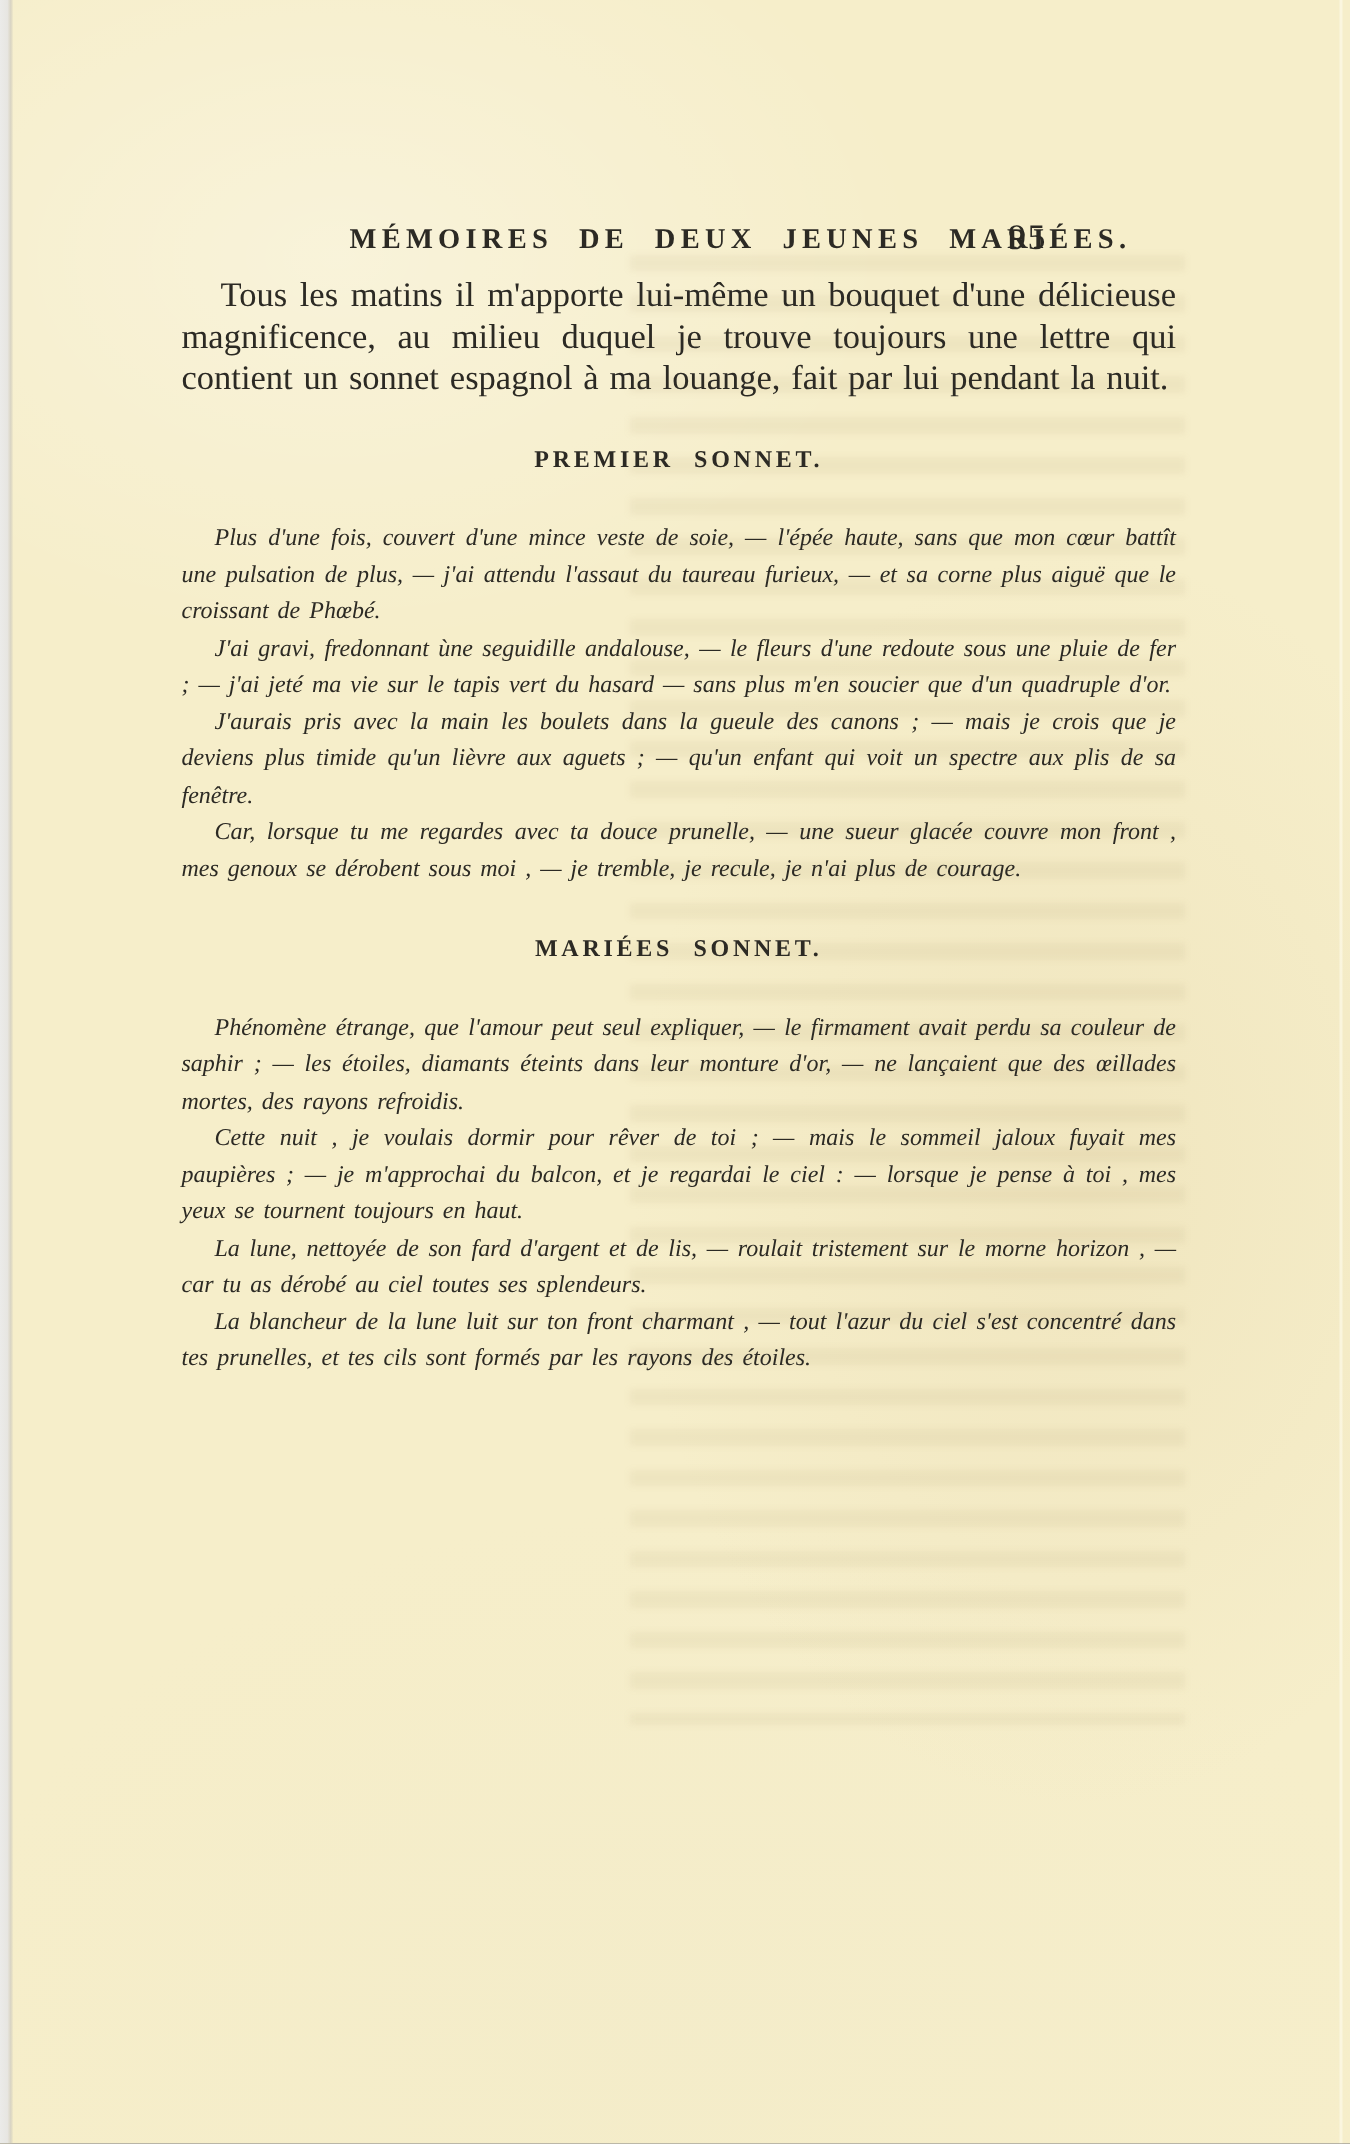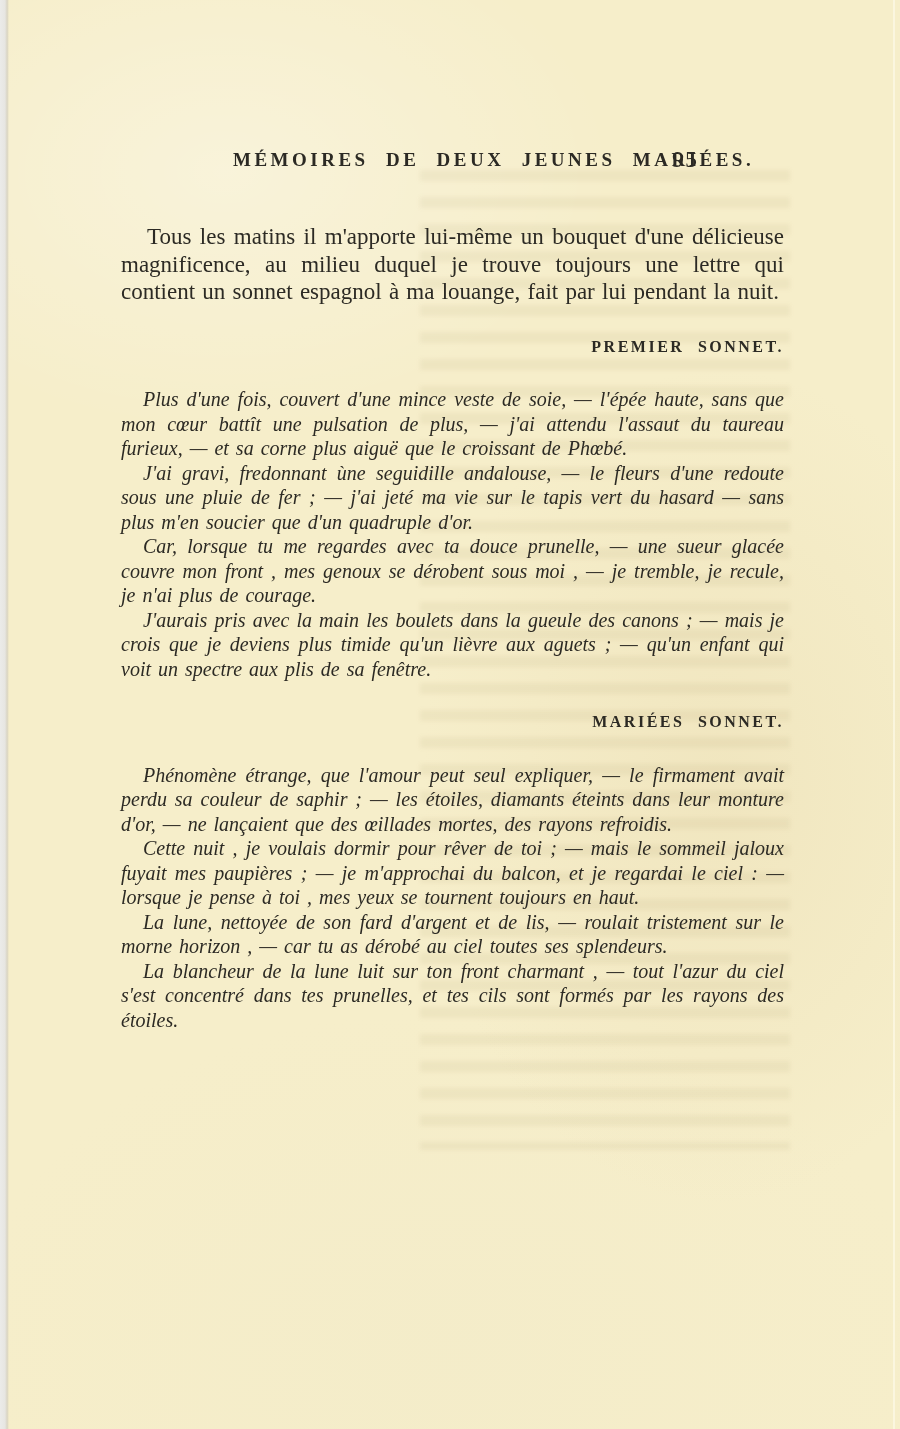--- a/index.html
+++ b/index.html
@@ -48,29 +48,29 @@
   .folio {
     position: absolute; left: 672px; top: -3px;
     font-size: 24px; letter-spacing: 1px;
   }
   .text-block {
     position: absolute; left: 121px; top: 183px; width: 663px;
     font-size: 23px; line-height: 27.5px;
     text-align: justify; word-spacing: 1.5px;
   }
   .text-block p { margin: 0; text-indent: 26px; }
-  p.roman { font-style: normal; margin-top: 40px; }
+  p.roman { font-style: normal; }
   p.sonnet {
     font-style: italic;
-    font-size: 20px; line-height: 24.5px;
+    font-size: 16px; line-height: 24.5px;
     text-indent: 22px; word-spacing: 2px;
   }
   .section-heading {
     margin: 27px 0 27px 0;
-    text-align: right;
+    text-align: center;
     font-size: 16px; font-weight: bold; font-style: normal;
     letter-spacing: 2.5px; word-spacing: 7px;
   }
   p.closing { margin-top: 19px; word-spacing: 2.5px; }
 </style>
 </head>
 <body>
 
 <div class="page">
   <div class="scan-edge"></div>
@@ -83,22 +83,22 @@
   </div>
 
   <div class="text-block">
 
     <p class="roman">Tous les matins il m'apporte lui-même un bouquet d'une délicieuse magnificence, au milieu duquel je trouve toujours une lettre qui contient un sonnet espagnol à ma louange, fait par lui pendant la nuit.</p>
 
     <div class="section-heading">PREMIER SONNET.</div>
 
     <p class="sonnet">Plus d'une fois, couvert d'une mince veste de soie, — l'épée haute, sans que mon cœur battît une pulsation de plus, — j'ai attendu l'assaut du taureau furieux, — et sa corne plus aiguë que le croissant de Phœbé.</p>
     <p class="sonnet">J'ai gravi, fredonnant ùne seguidille andalouse, — le fleurs d'une redoute sous une pluie de fer ; — j'ai jeté ma vie sur le tapis vert du hasard — sans plus m'en soucier que d'un quadruple d'or.</p>
+    <p class="sonnet">J'aurais pris avec la main les boulets dans la gueule des canons ; — mais je crois que je deviens plus timide qu'un lièvre aux aguets ; — qu'un enfant qui voit un spectre aux plis de sa fenêtre.</p>
     <p class="sonnet">Car, lorsque tu me regardes avec ta douce prunelle, — une sueur glacée couvre mon front , mes genoux se dérobent sous moi , — je tremble, je recule, je n'ai plus de courage.</p>
-    <p class="sonnet">J'aurais pris avec la main les boulets dans la gueule des canons ; — mais je crois que je deviens plus timide qu'un lièvre aux aguets ; — qu'un enfant qui voit un spectre aux plis de sa fenêtre.</p>
 
     <div class="section-heading">MARIÉES SONNET.</div>
 
     <p class="sonnet">Phénomène étrange, que l'amour peut seul expliquer, — le firmament avait perdu sa couleur de saphir ; — les étoiles, diamants éteints dans leur monture d'or, — ne lançaient que des œillades mortes, des rayons refroidis.</p>
     <p class="sonnet">Cette nuit , je voulais dormir pour rêver de toi ; — mais le sommeil jaloux fuyait mes paupières ; — je m'approchai du balcon, et je regardai le ciel : — lorsque je pense à toi , mes yeux se tournent toujours en haut.</p>
     <p class="sonnet">La lune, nettoyée de son fard d'argent et de lis, — roulait tristement sur le morne horizon , — car tu as dérobé au ciel toutes ses splendeurs.</p>
     <p class="sonnet">La blancheur de la lune luit sur ton front charmant , — tout l'azur du ciel s'est concentré dans tes prunelles, et tes cils sont formés par les rayons des étoiles.</p>
 
 
   </div>

